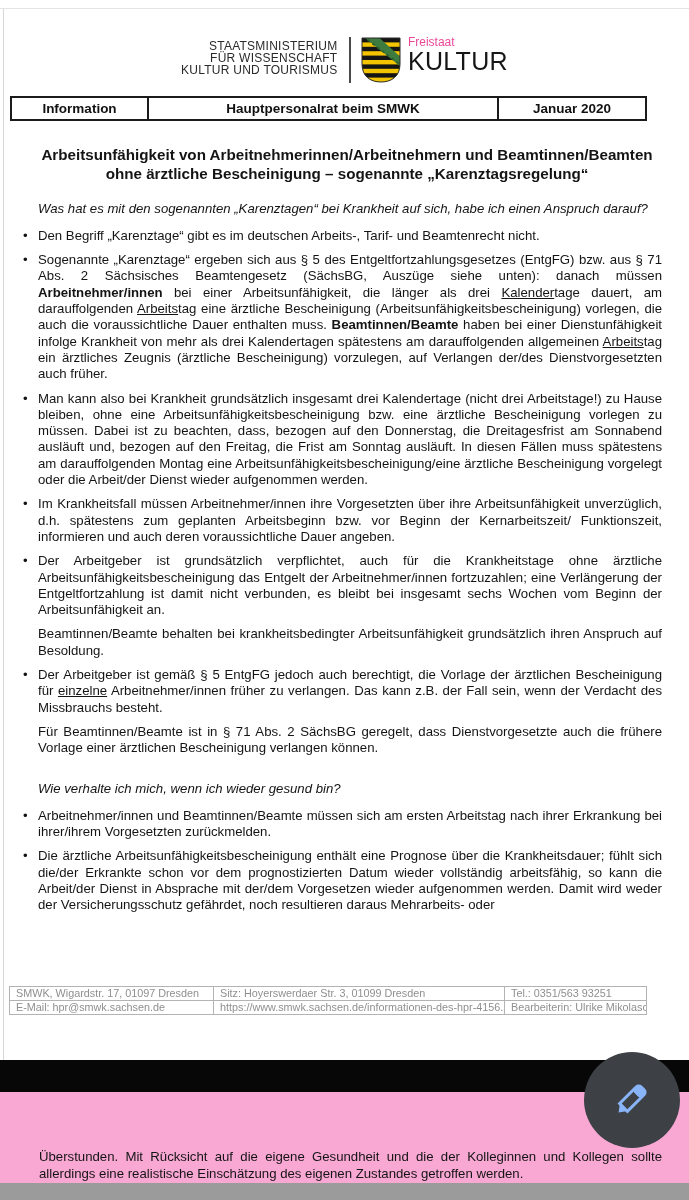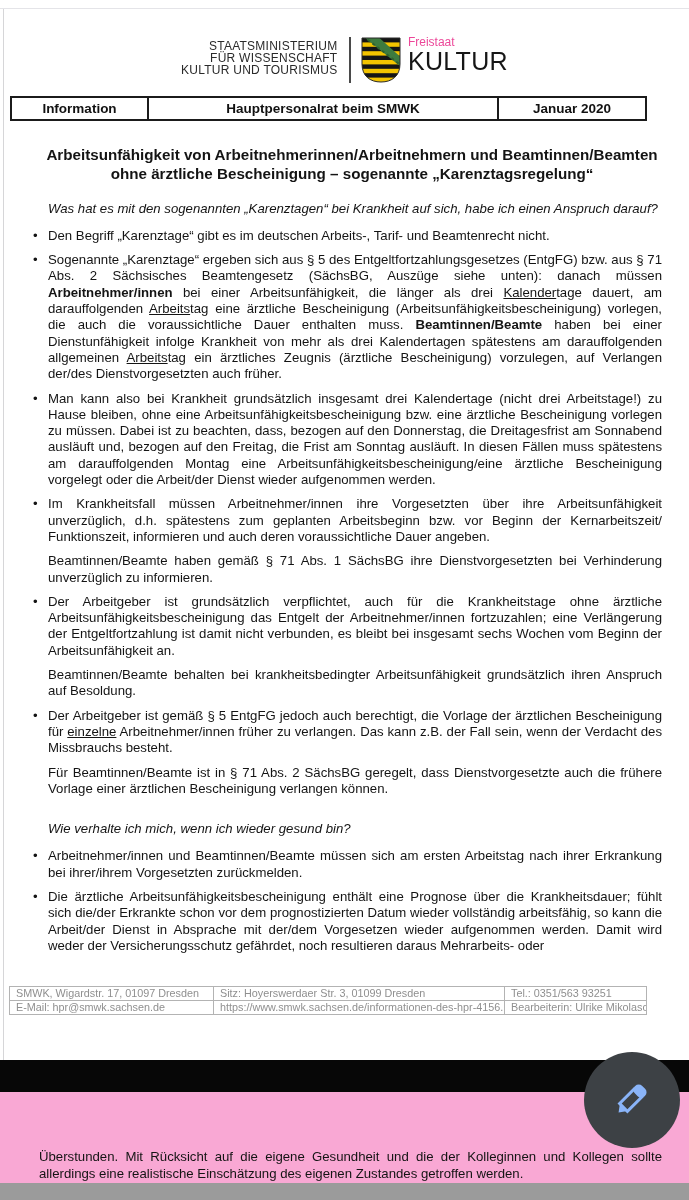--- a/index.html
+++ b/index.html
@@ -24,21 +24,21 @@
   
   .info-bar{position:absolute;top:96px;left:10px;width:637px;height:25px;box-sizing:border-box;
     border:2px solid #1b1b1b;display:flex;align-items:stretch;font-weight:700;font-size:13.5px;color:#111;}
   .info-cell{display:flex;align-items:center;justify-content:center;box-sizing:border-box;}
   .info-cell.c1{width:135px;}
   .info-cell.c2{width:352px;border-left:2px solid #1b1b1b;border-right:2px solid #1b1b1b;}
   .info-cell.c3{flex:1;}
 
   
   .doc-body{position:absolute;top:146px;left:0;width:689px;height:838px;box-sizing:border-box;
-    padding:0 27px 0 48px;overflow:hidden;font-size:13.2px;line-height:16.3px;color:#141414;text-align:justify;}
+    padding:0 27px 0 38px;overflow:hidden;font-size:13.2px;line-height:16.3px;color:#141414;text-align:justify;}
   .doc-title{text-align:center;font-weight:700;font-size:15.2px;line-height:18.8px;margin:0 0 17px -6px;}
   .blk{margin:0 0 8px 0;position:relative;}
   .blk .dot{position:absolute;left:-15px;top:0;}
   .blk.question{font-style:italic;margin:14px 0 11px 0;}
   .blk.question.gap-top{margin-top:24px;}
   .b{font-weight:700;}
   .u{text-decoration:underline;}
 
   
   .footer-table{position:absolute;top:986px;left:9px;width:638px;box-sizing:border-box;
@@ -113,21 +113,20 @@
     <div class="doc-title">
       <div>Arbeitsunfähigkeit von Arbeitnehmerinnen/Arbeitnehmern und Beamtinnen/Beamten</div>
       <div>ohne ärztliche Bescheinigung – sogenannte „Karenztagsregelung“</div>
     </div>
     <div>
         <p class="blk question"><span>Was hat es mit den sogenannten „Karenztagen“ bei Krankheit auf sich, habe ich einen Anspruch darauf?</span></p>
         <p class="blk bullet"><span class="dot">•</span><span>Den Begriff „Karenztage“ gibt es im deutschen Arbeits-, Tarif- und Beamtenrecht nicht.</span></p>
         <p class="blk bullet"><span class="dot">•</span><span>Sogenannte „Karenztage“ ergeben sich aus § 5 des Entgeltfortzahlungsgesetzes (EntgFG) bzw. aus § 71 Abs. 2 Sächsisches Beamtengesetz (SächsBG, Auszüge siehe unten): danach müssen </span><span class="b">Arbeitnehmer/innen</span><span> bei einer Arbeitsunfähigkeit, die länger als drei </span><span class="u">Kalender</span><span>tage dauert, am darauffolgenden </span><span class="u">Arbeits</span><span>tag eine ärztliche Bescheinigung (Arbeitsunfähigkeitsbescheinigung) vorlegen, die auch die voraussichtliche Dauer enthalten muss. </span><span class="b">Beamtinnen/Beamte</span><span> haben bei einer Dienstunfähigkeit infolge Krankheit von mehr als drei Kalendertagen spätestens am darauffolgenden allgemeinen </span><span class="u">Arbeits</span><span>tag ein ärztliches Zeugnis (ärztliche Bescheinigung) vorzulegen, auf Verlangen der/des Dienstvorgesetzten auch früher.</span></p>
         <p class="blk bullet"><span class="dot">•</span><span>Man kann also bei Krankheit grundsätzlich insgesamt drei Kalendertage (nicht drei Arbeitstage!) zu Hause bleiben, ohne eine Arbeitsunfähigkeitsbescheinigung bzw. eine ärztliche Bescheinigung vorlegen zu müssen. Dabei ist zu beachten, dass, bezogen auf den Donnerstag, die Dreitagesfrist am Sonnabend ausläuft und, bezogen auf den Freitag, die Frist am Sonntag ausläuft. In diesen Fällen muss spätestens am darauffolgenden Montag eine Arbeitsunfähigkeitsbescheinigung/eine ärztliche Bescheinigung vorgelegt oder die Arbeit/der Dienst wieder aufgenommen werden.</span></p>
         <p class="blk bullet"><span class="dot">•</span><span>Im Krankheitsfall müssen Arbeitnehmer/innen ihre Vorgesetzten über ihre Arbeitsunfähigkeit unverzüglich, d.h. spätestens zum geplanten Arbeitsbeginn bzw. vor Beginn der Kernarbeitszeit/ Funktionszeit, informieren und auch deren voraussichtliche Dauer angeben.</span></p>
-        <p class="blk sub"><span>Beamtinnen/Beamte haben gemäß § 71 Abs. 1 SächsBG ihre Dienstvorgesetzten bei Verhinderung unverzüglich zu informieren.</span></p>
         <p class="blk bullet"><span class="dot">•</span><span>Der Arbeitgeber ist grundsätzlich verpflichtet, auch für die Krankheitstage ohne ärztliche Arbeitsunfähigkeitsbescheinigung das Entgelt der Arbeitnehmer/innen fortzuzahlen; eine Verlängerung der Entgeltfortzahlung ist damit nicht verbunden, es bleibt bei insgesamt sechs Wochen vom Beginn der Arbeitsunfähigkeit an.</span></p>
         <p class="blk sub"><span>Beamtinnen/Beamte behalten bei krankheitsbedingter Arbeitsunfähigkeit grundsätzlich ihren Anspruch auf Besoldung.</span></p>
         <p class="blk bullet"><span class="dot">•</span><span>Der Arbeitgeber ist gemäß § 5 EntgFG jedoch auch berechtigt, die Vorlage der ärztlichen Bescheinigung für </span><span class="u">einzelne</span><span> Arbeitnehmer/innen früher zu verlangen. Das kann z.B. der Fall sein, wenn der Verdacht des Missbrauchs besteht.</span></p>
         <p class="blk sub"><span>Für Beamtinnen/Beamte ist in § 71 Abs. 2 SächsBG geregelt, dass Dienstvorgesetzte auch die frühere Vorlage einer ärztlichen Bescheinigung verlangen können.</span></p>
         <p class="blk question gap-top"><span>Wie verhalte ich mich, wenn ich wieder gesund bin?</span></p>
         <p class="blk bullet"><span class="dot">•</span><span>Arbeitnehmer/innen und Beamtinnen/Beamte müssen sich am ersten Arbeitstag nach ihrer Erkrankung bei ihrer/ihrem Vorgesetzten zurückmelden.</span></p>
         <p class="blk bullet"><span class="dot">•</span><span>Die ärztliche Arbeitsunfähigkeitsbescheinigung enthält eine Prognose über die Krankheitsdauer; fühlt sich die/der Erkrankte schon vor dem prognostizierten Datum wieder vollständig arbeitsfähig, so kann die Arbeit/der Dienst in Absprache mit der/dem Vorgesetzen wieder aufgenommen werden. Damit wird weder der Versicherungsschutz gefährdet, noch resultieren daraus Mehrarbeits- oder</span></p>
       </div>
   </div>
 

